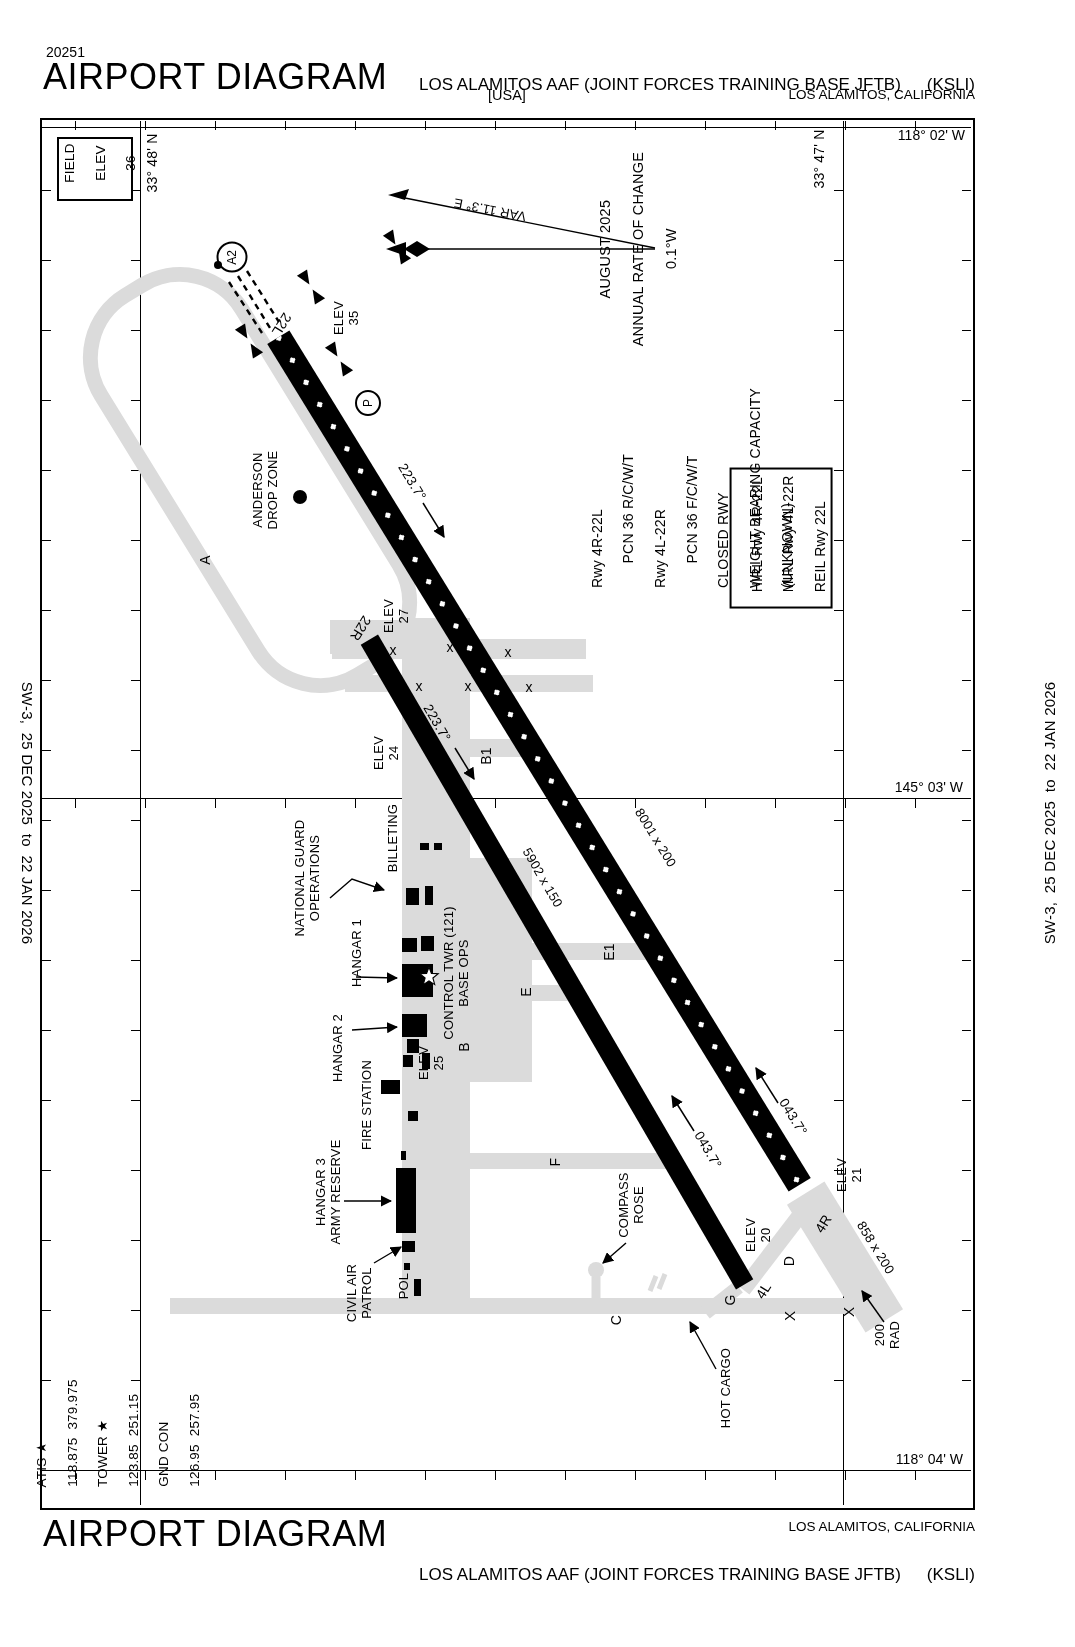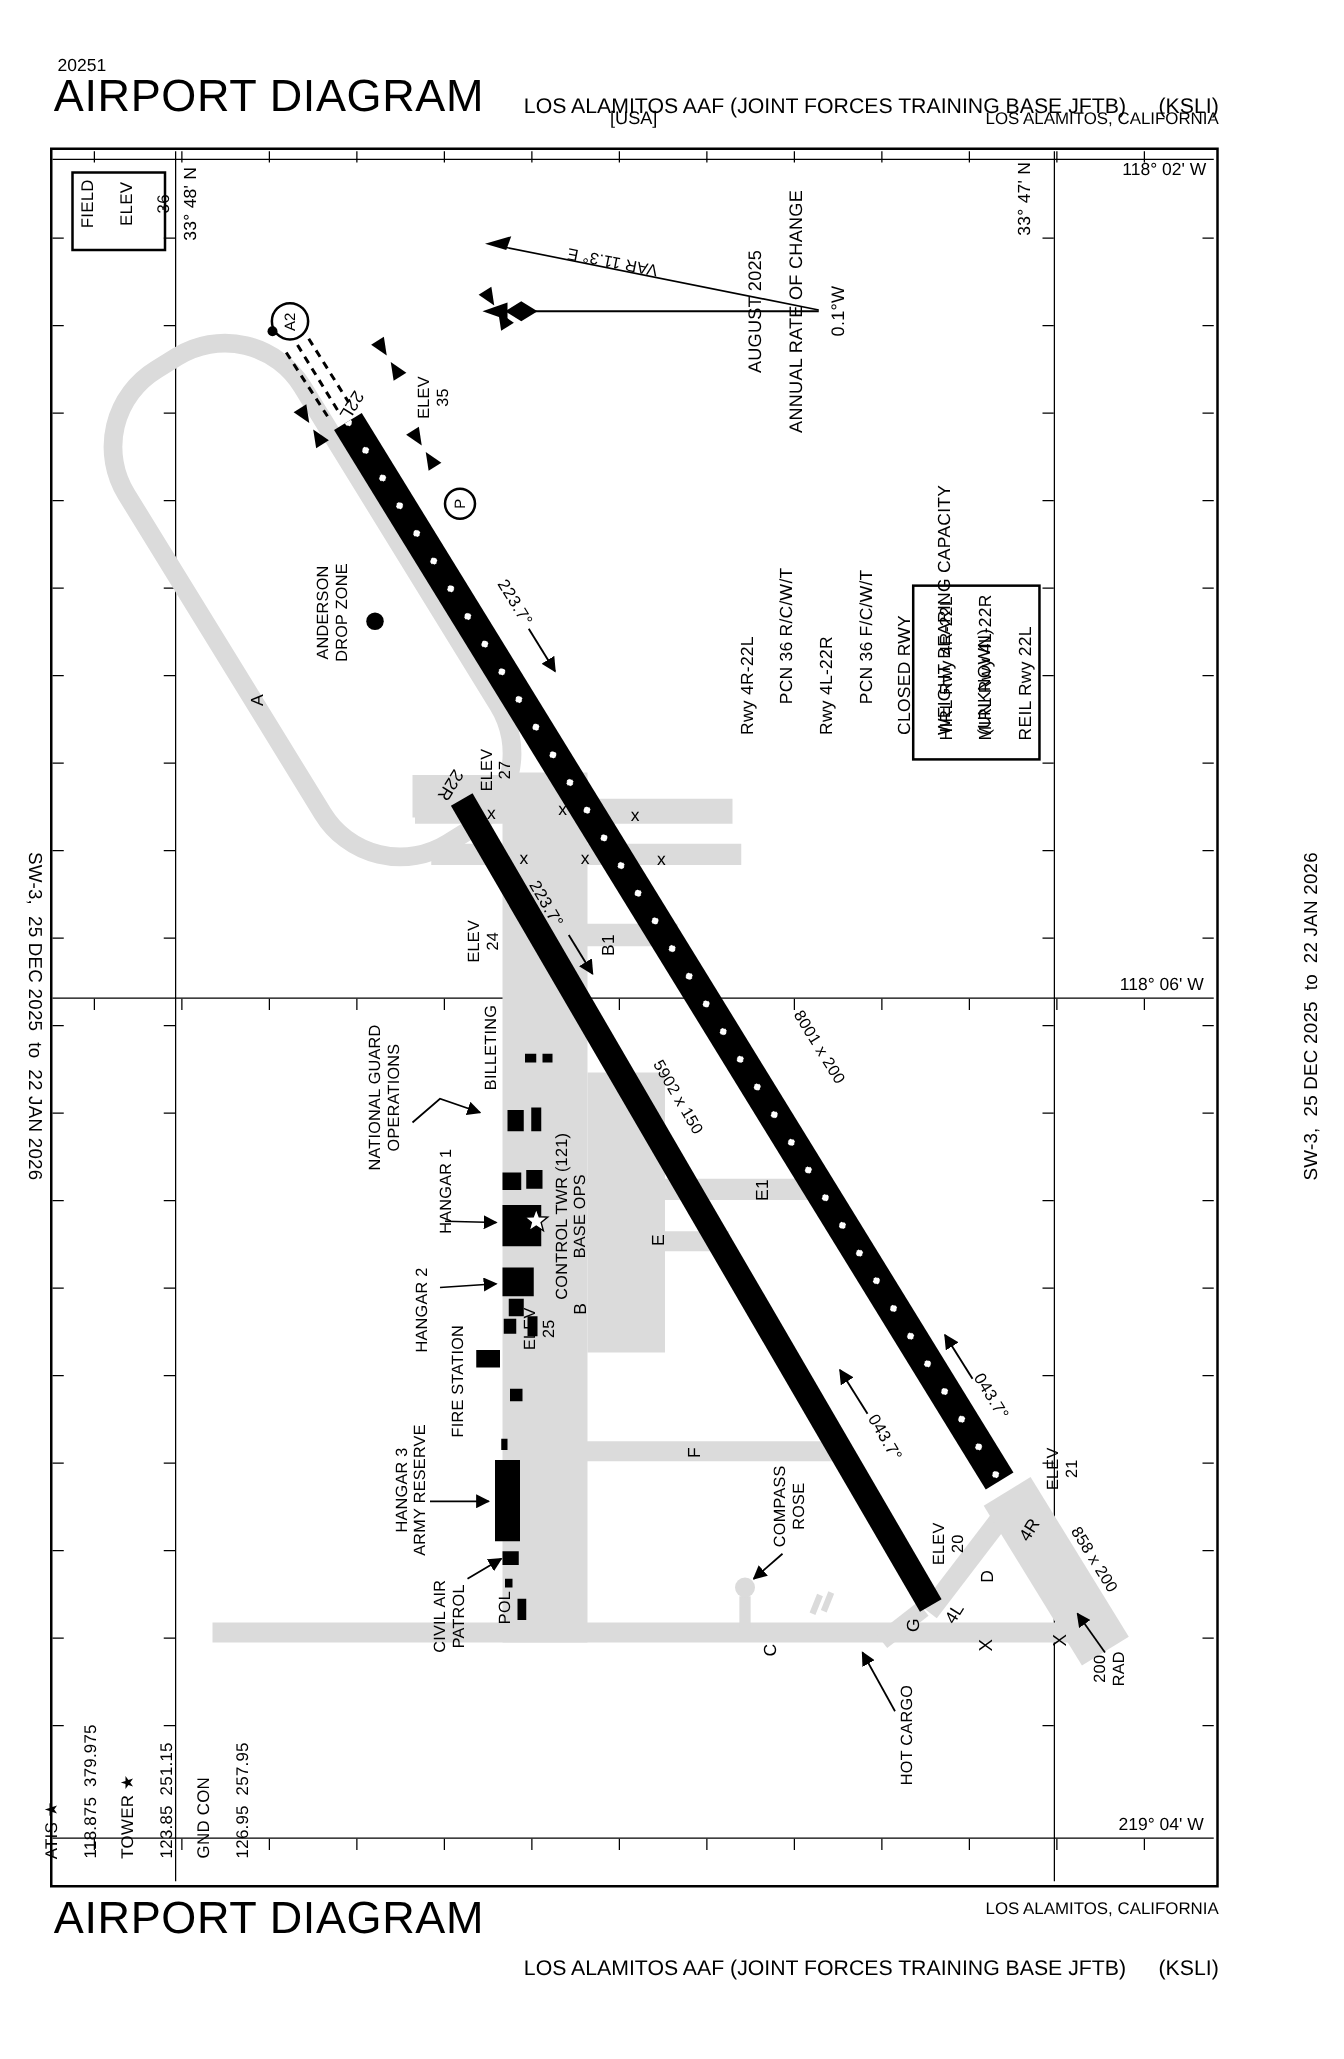--- a/index.html
+++ b/index.html
@@ -152,22 +152,22 @@
     <div class="tick" style="left: 962px; top: 1310px; width: 9px; height: 1px;"></div>
     <div class="tick" style="left: 131px; top: 1310px; width: 9px; height: 1px;"></div>
     <div class="tick" style="left: 834px; top: 1310px; width: 9px; height: 1px;"></div>
     <div class="tick" style="left: 42px; top: 1380px; width: 9px; height: 1px;"></div>
     <div class="tick" style="left: 962px; top: 1380px; width: 9px; height: 1px;"></div>
     <div class="tick" style="left: 131px; top: 1380px; width: 9px; height: 1px;"></div>
     <div class="tick" style="left: 834px; top: 1380px; width: 9px; height: 1px;"></div>
   </div>
 
 <div class="txt rt" style="right:110px;top:127px;font-size:14px;margin-left:48px;">118° 02' W</div>
-<div class="txt rt" style="right:112px;top:779px;font-size:14px;">118° 06' W</div>
-<div class="txt rt" style="right:112px;top:1451px;font-size:14px;">219° 04' W</div>
+<div class="txt rt" style="right:112px;top:779px;font-size:14px;">145° 03' W</div>
+<div class="txt rt" style="right:112px;top:1451px;font-size:14px;">118° 04' W</div>
 <div class="lbl" style="left:153px;top:163px;font-size:14px;">33° 48' N</div>
 <div class="lbl" style="left:820px;top:159px;font-size:14px;">33° 47' N</div>
 
 <div class="box" style="position:absolute;left:57px;top:137px;width:72px;height:60px;"></div>
 <div class="lbl" style="left:93px;top:167px;font-size:13.5px;">
   <span>FIELD</span><br>
   <span>ELEV</span><br>
   <span>36</span>
 </div>
 

